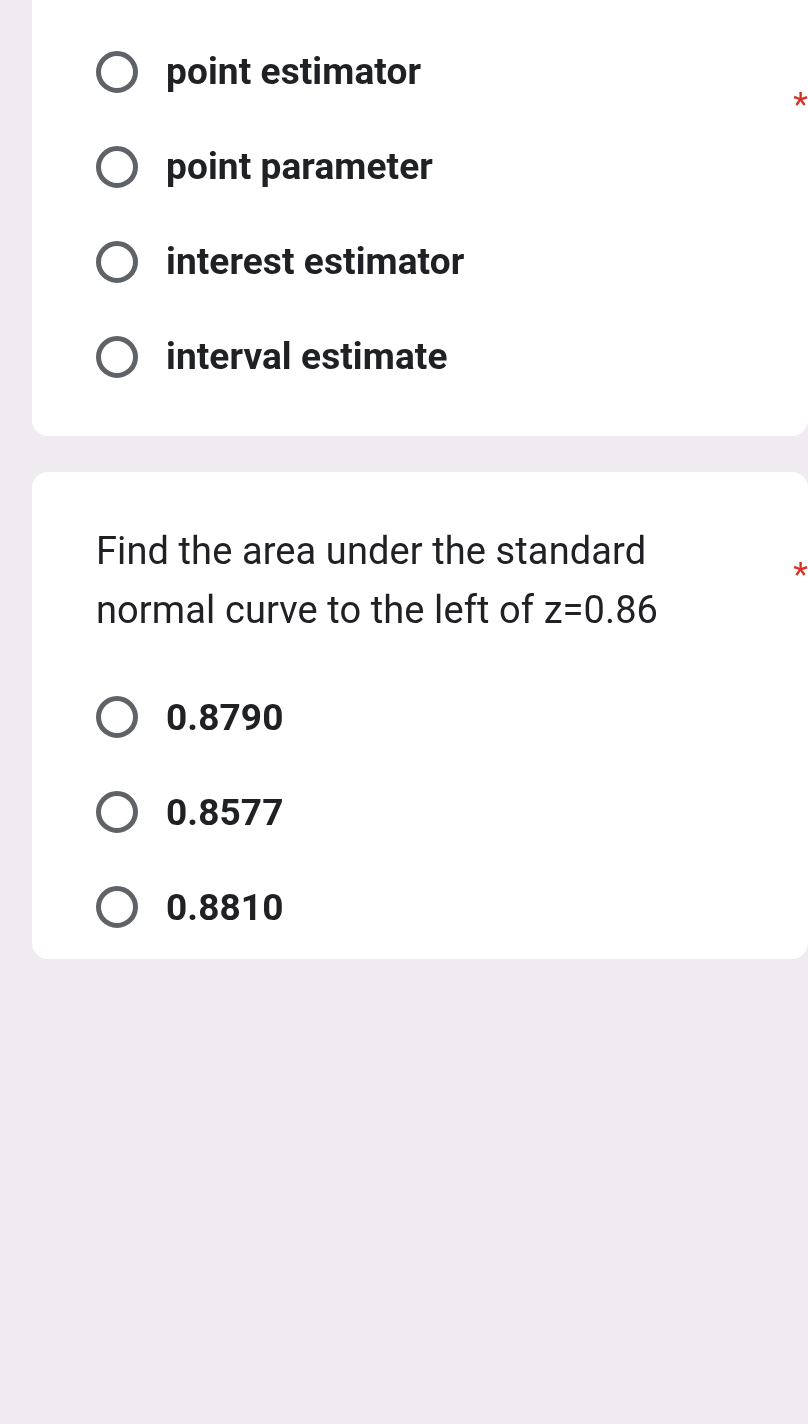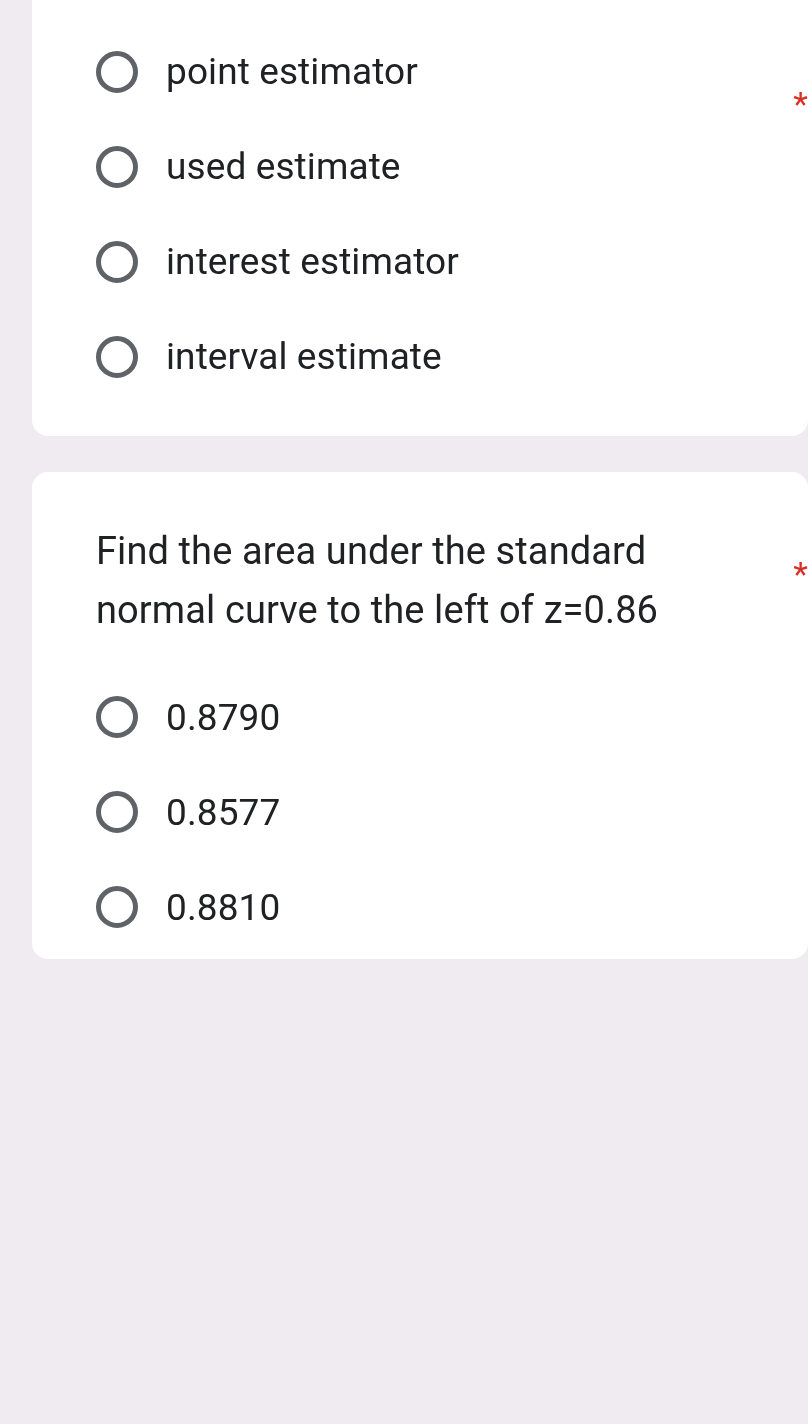--- a/index.html
+++ b/index.html
@@ -42,20 +42,21 @@
     top: 84px;
     color: #d93025;
     font-size: 34px;
     font-weight: 400;
   }
   .option {
     display: flex;
     align-items: center;
     margin-bottom: 52px;
     cursor: pointer;
+    font-weight: bold;
   }
   .radio {
     width: 42px;
     height: 42px;
     border: 5px solid #5f6368;
     border-radius: 50%;
     flex-shrink: 0;
     margin-right: 28px;
   }
   .option-label {
@@ -71,21 +72,21 @@
 <body>
 
 <div class="card first">
   <span class="required">*</span>
   <div class="option">
     <span class="radio"></span>
     <span class="option-label">point estimator</span>
   </div>
   <div class="option">
     <span class="radio"></span>
-    <span class="option-label">used estimate</span>
+    <span class="option-label">point parameter</span>
   </div>
   <div class="option">
     <span class="radio"></span>
     <span class="option-label">interest estimator</span>
   </div>
   <div class="option" style="margin-bottom:8px">
     <span class="radio"></span>
     <span class="option-label">interval estimate</span>
   </div>
 </div>

